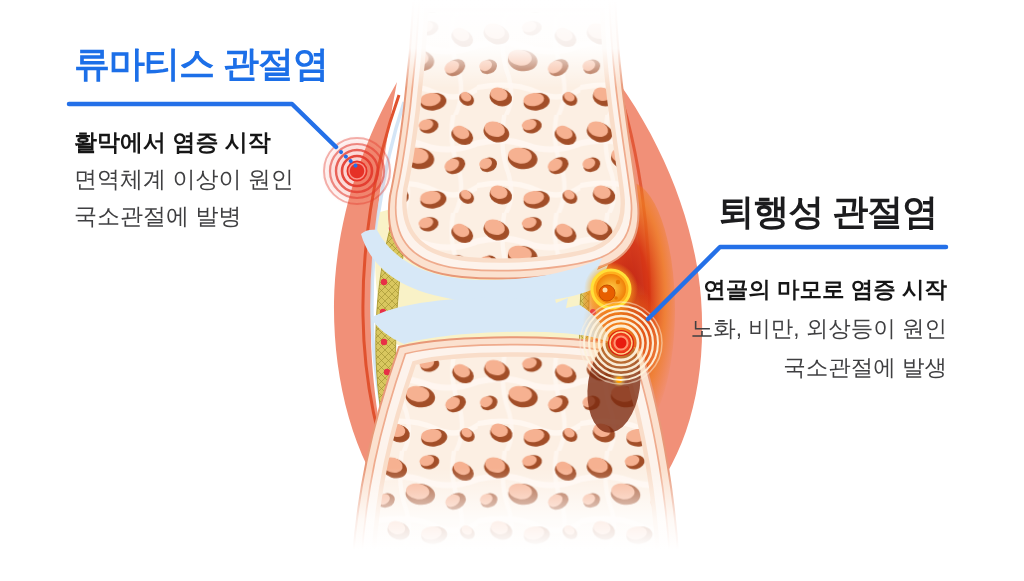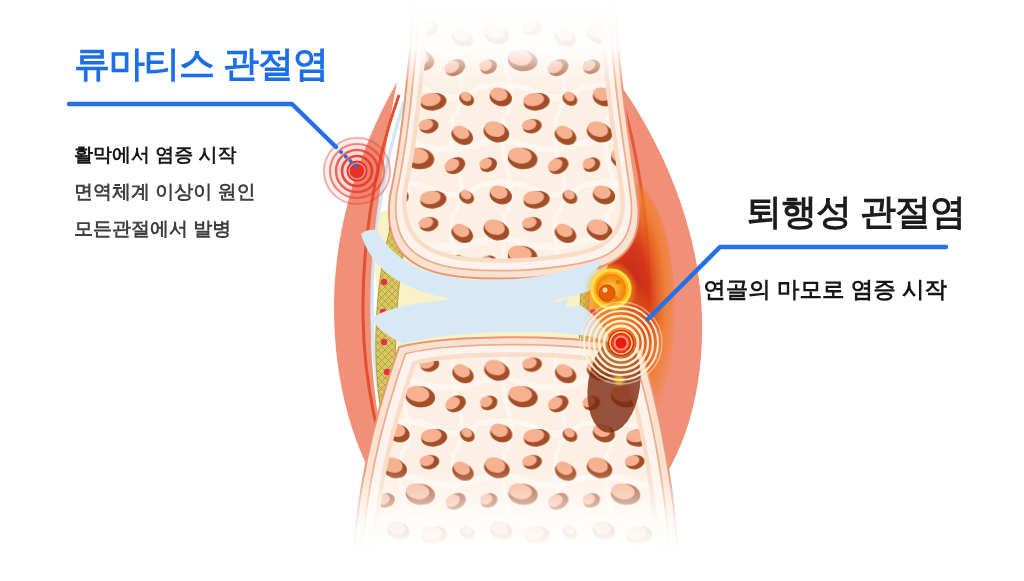--- a/index.html
+++ b/index.html
@@ -5,27 +5,27 @@
   html,body{margin:0;padding:0;background:#fff;}
   #canvas{
     position:relative;width:1024px;height:559px;overflow:hidden;background:#ffffff;
     font-family:"Liberation Sans","DejaVu Sans",sans-serif;
   }
   #joint-svg{position:absolute;left:0;top:0;width:1024px;height:581px;}
   .callout{position:absolute;}
   .callout .title{font-weight:800;font-size:36px;letter-spacing:-1px;line-height:44px;white-space:nowrap;}
   .callout .body{white-space:nowrap;}
   .callout .headline{font-weight:700;color:#161616;}
-  .callout .line{color:#3f3f41;font-weight:700;}
+  .callout .line{color:#3f3f41;font-weight:400;}
   #left-callout{left:74px;top:42px;text-align:left;}
   #left-callout .title{color:#1c6fe8;}
-  #left-callout .body{margin-top:50px;font-size:19px;}
+  #left-callout .body{margin-top:38px;font-size:23px;}
   #left-callout .body div{line-height:37px;}
   #right-callout{right:77px;top:190px;text-align:right;}
-  #right-callout .title{color:#1c1c1e;margin-right:-18px;}
+  #right-callout .title{color:#1c1c1e;margin-right:-18px;text-align:center;}
   #right-callout .body{margin-top:36px;font-size:22.5px;}
   #right-callout .body div{line-height:39px;}
 </style>
 </head>
 <body>
 
 <div id="canvas">
 
   <svg id="joint-svg" viewBox="0 0 1024 581" aria-hidden="true">
     <defs>
@@ -205,24 +205,26 @@
       <path d="M341 152 L357 167" stroke-width="4" stroke-dasharray="0.1 6.5"></path>
       <path d="M946 247 L720 247 L648 319"></path>
     </g>
   </svg>
 
   <div class="callout" id="left-callout">
     <div class="title">류마티스 관절염</div>
     <div class="body">
       <div class="headline">활막에서 염증 시작</div>
       <div class="line">면역체계 이상이 원인</div>
-      <div class="line">모든관절에서 발병</div>
+      <div class="line">국소관절에 발병</div>
     </div>
   </div>
 
   <div class="callout" id="right-callout">
     <div class="title">퇴행성 관절염</div>
     <div class="body">
       <div class="headline">연골의 마모로 염증 시작</div>
+      <div class="line">노화, 비만, 외상등이 원인</div>
+      <div class="line">국소관절에 발생</div>
     </div>
   </div>
 
 </div>
 
 </body></html>

